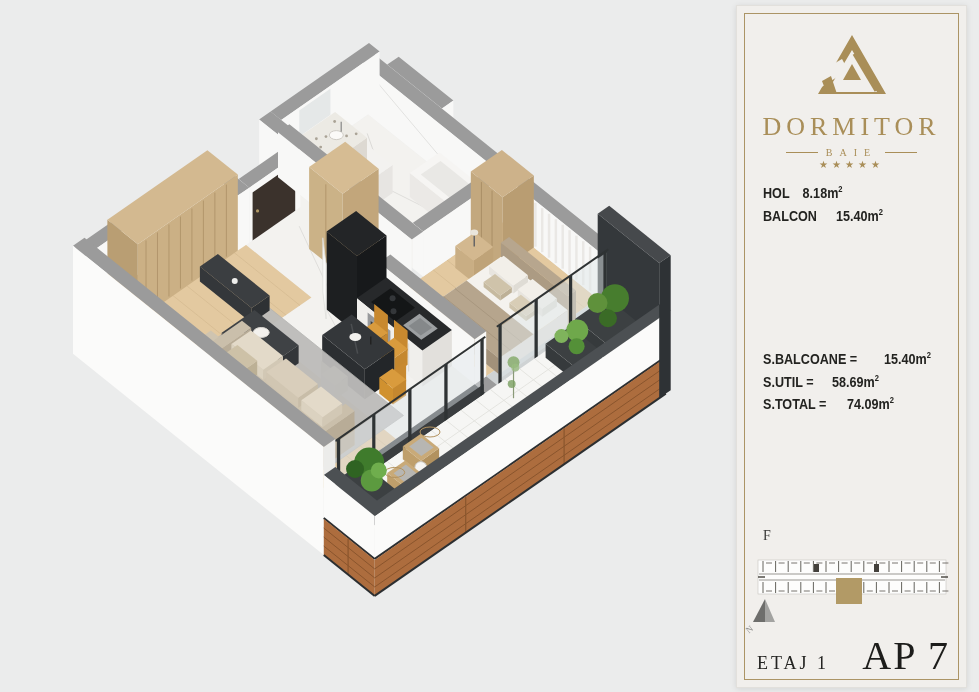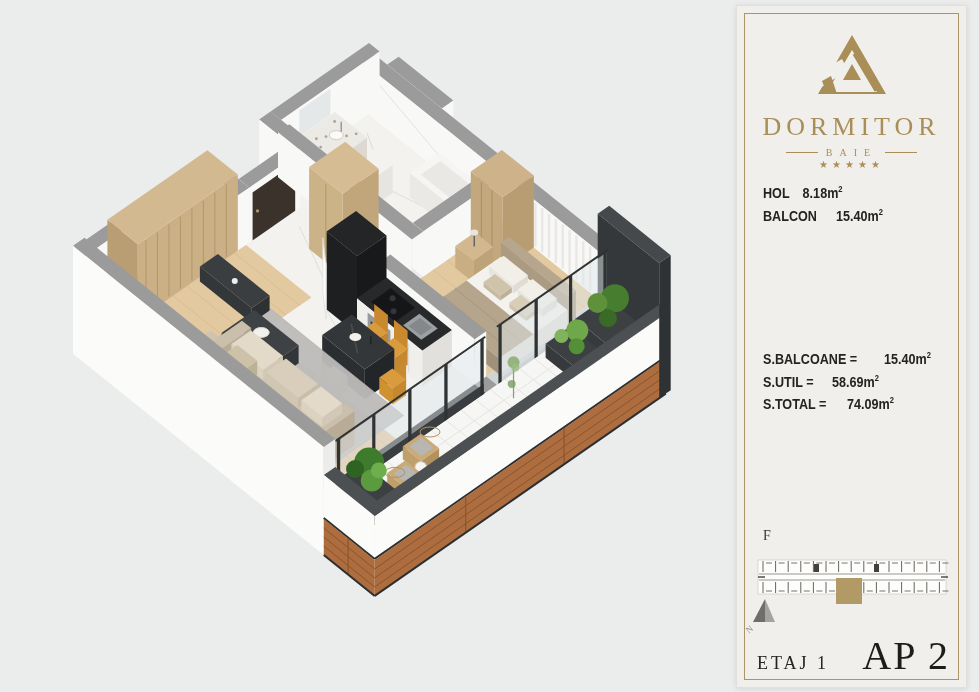--- a/index.html
+++ b/index.html
@@ -502,16 +502,16 @@
         <rect x="80" y="26" width="26" height="26" fill="#b29a66"></rect>
       </svg>
     <svg class="north" width="42" height="46" viewBox="0 0 42 46">
       <polygon points="11,30 23,7 23,30" fill="#6e6e6c"></polygon>
       <polygon points="23,7 33,30 23,30" fill="#a3a3a1"></polygon>
       <text x="4" y="40" font-size="9" fill="#8f8f8d" font-family="Liberation Serif, serif" transform="rotate(-38 8 37)">N</text>
     </svg>
 
     <div class="footer">
       <span class="etaj">ETAJ 1</span>
-      <span class="ap">AP 2</span>
+      <span class="ap">AP 7</span>
     </div>
   </div>
 </div>
 
 </body></html>

